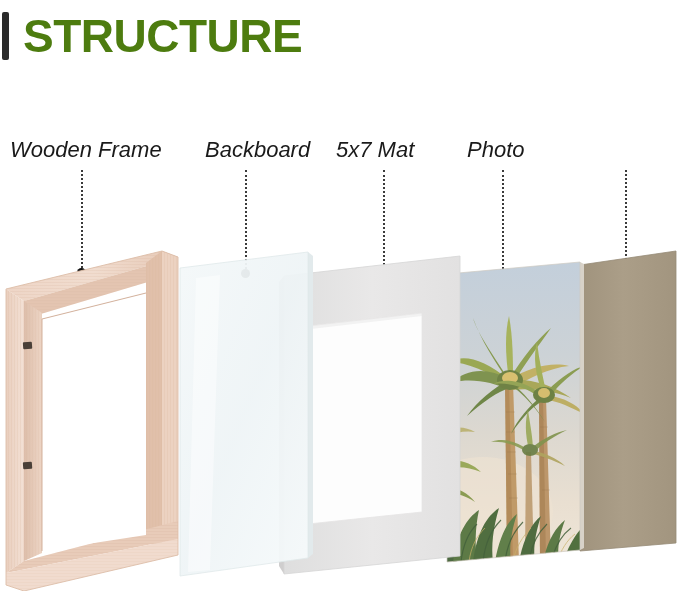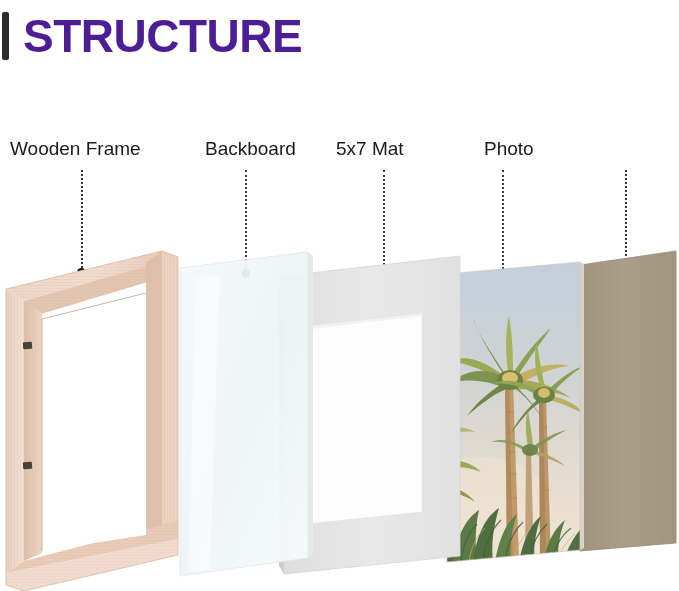--- a/index.html
+++ b/index.html
@@ -9,29 +9,30 @@
     font-family:"Liberation Sans", sans-serif;
     overflow:hidden;
     position:relative;
   }
   #stage{position:absolute;inset:0;}
 
   
   #title-block{position:absolute;left:0;top:8px;height:56px;display:flex;align-items:center;}
   #title-accent{width:7px;height:48px;background:#2b2b2b;border-radius:2px;margin-left:2px;}
   #title-text{
-    font-size:46px;font-weight:bold;color:#4c1d95;
+    font-size:46px;font-weight:bold;color:#4d7c0f;
     letter-spacing:-0.5px;margin-left:14px;line-height:1;
   }
 
   
   .label{
     position:absolute;top:139px;
-    font-size:19px;color:#1a1a1a;white-space:nowrap;
+    font-size:22px;color:#1a1a1a;white-space:nowrap;
     line-height:1;
+    font-style:italic;
   }
 
   
   .leader{position:absolute;width:0;border-left:2px dotted #3a3a3a;}
   .dot{position:absolute;width:9px;height:9px;border-radius:50%;background:#111111;}
 
   
   .panel{position:absolute;}
 
   
@@ -55,21 +56,21 @@
 <div id="stage">
 
   <div id="title-block">
     <div id="title-accent"></div>
     <div id="title-text">STRUCTURE</div>
   </div>
 
   <div class="label" style="left:10px">Wooden Frame</div>
   <div class="label" style="left:205px">Backboard</div>
   <div class="label" style="left:336px">5x7 Mat</div>
-  <div class="label" style="left:484px">Photo</div>
+  <div class="label" style="left:467px">Photo</div>
 
   <div class="leader" style="left:81px;top:170px;height:102px"></div>
   <div class="dot" style="left:77px;top:268px"></div>
 
   <div class="leader" style="left:245px;top:170px;height:103px"></div>
   <div class="dot" style="left:241px;top:269px"></div>
 
   <div class="leader" style="left:383px;top:170px;height:103px"></div>
   <div class="dot" style="left:379px;top:269px"></div>
 

